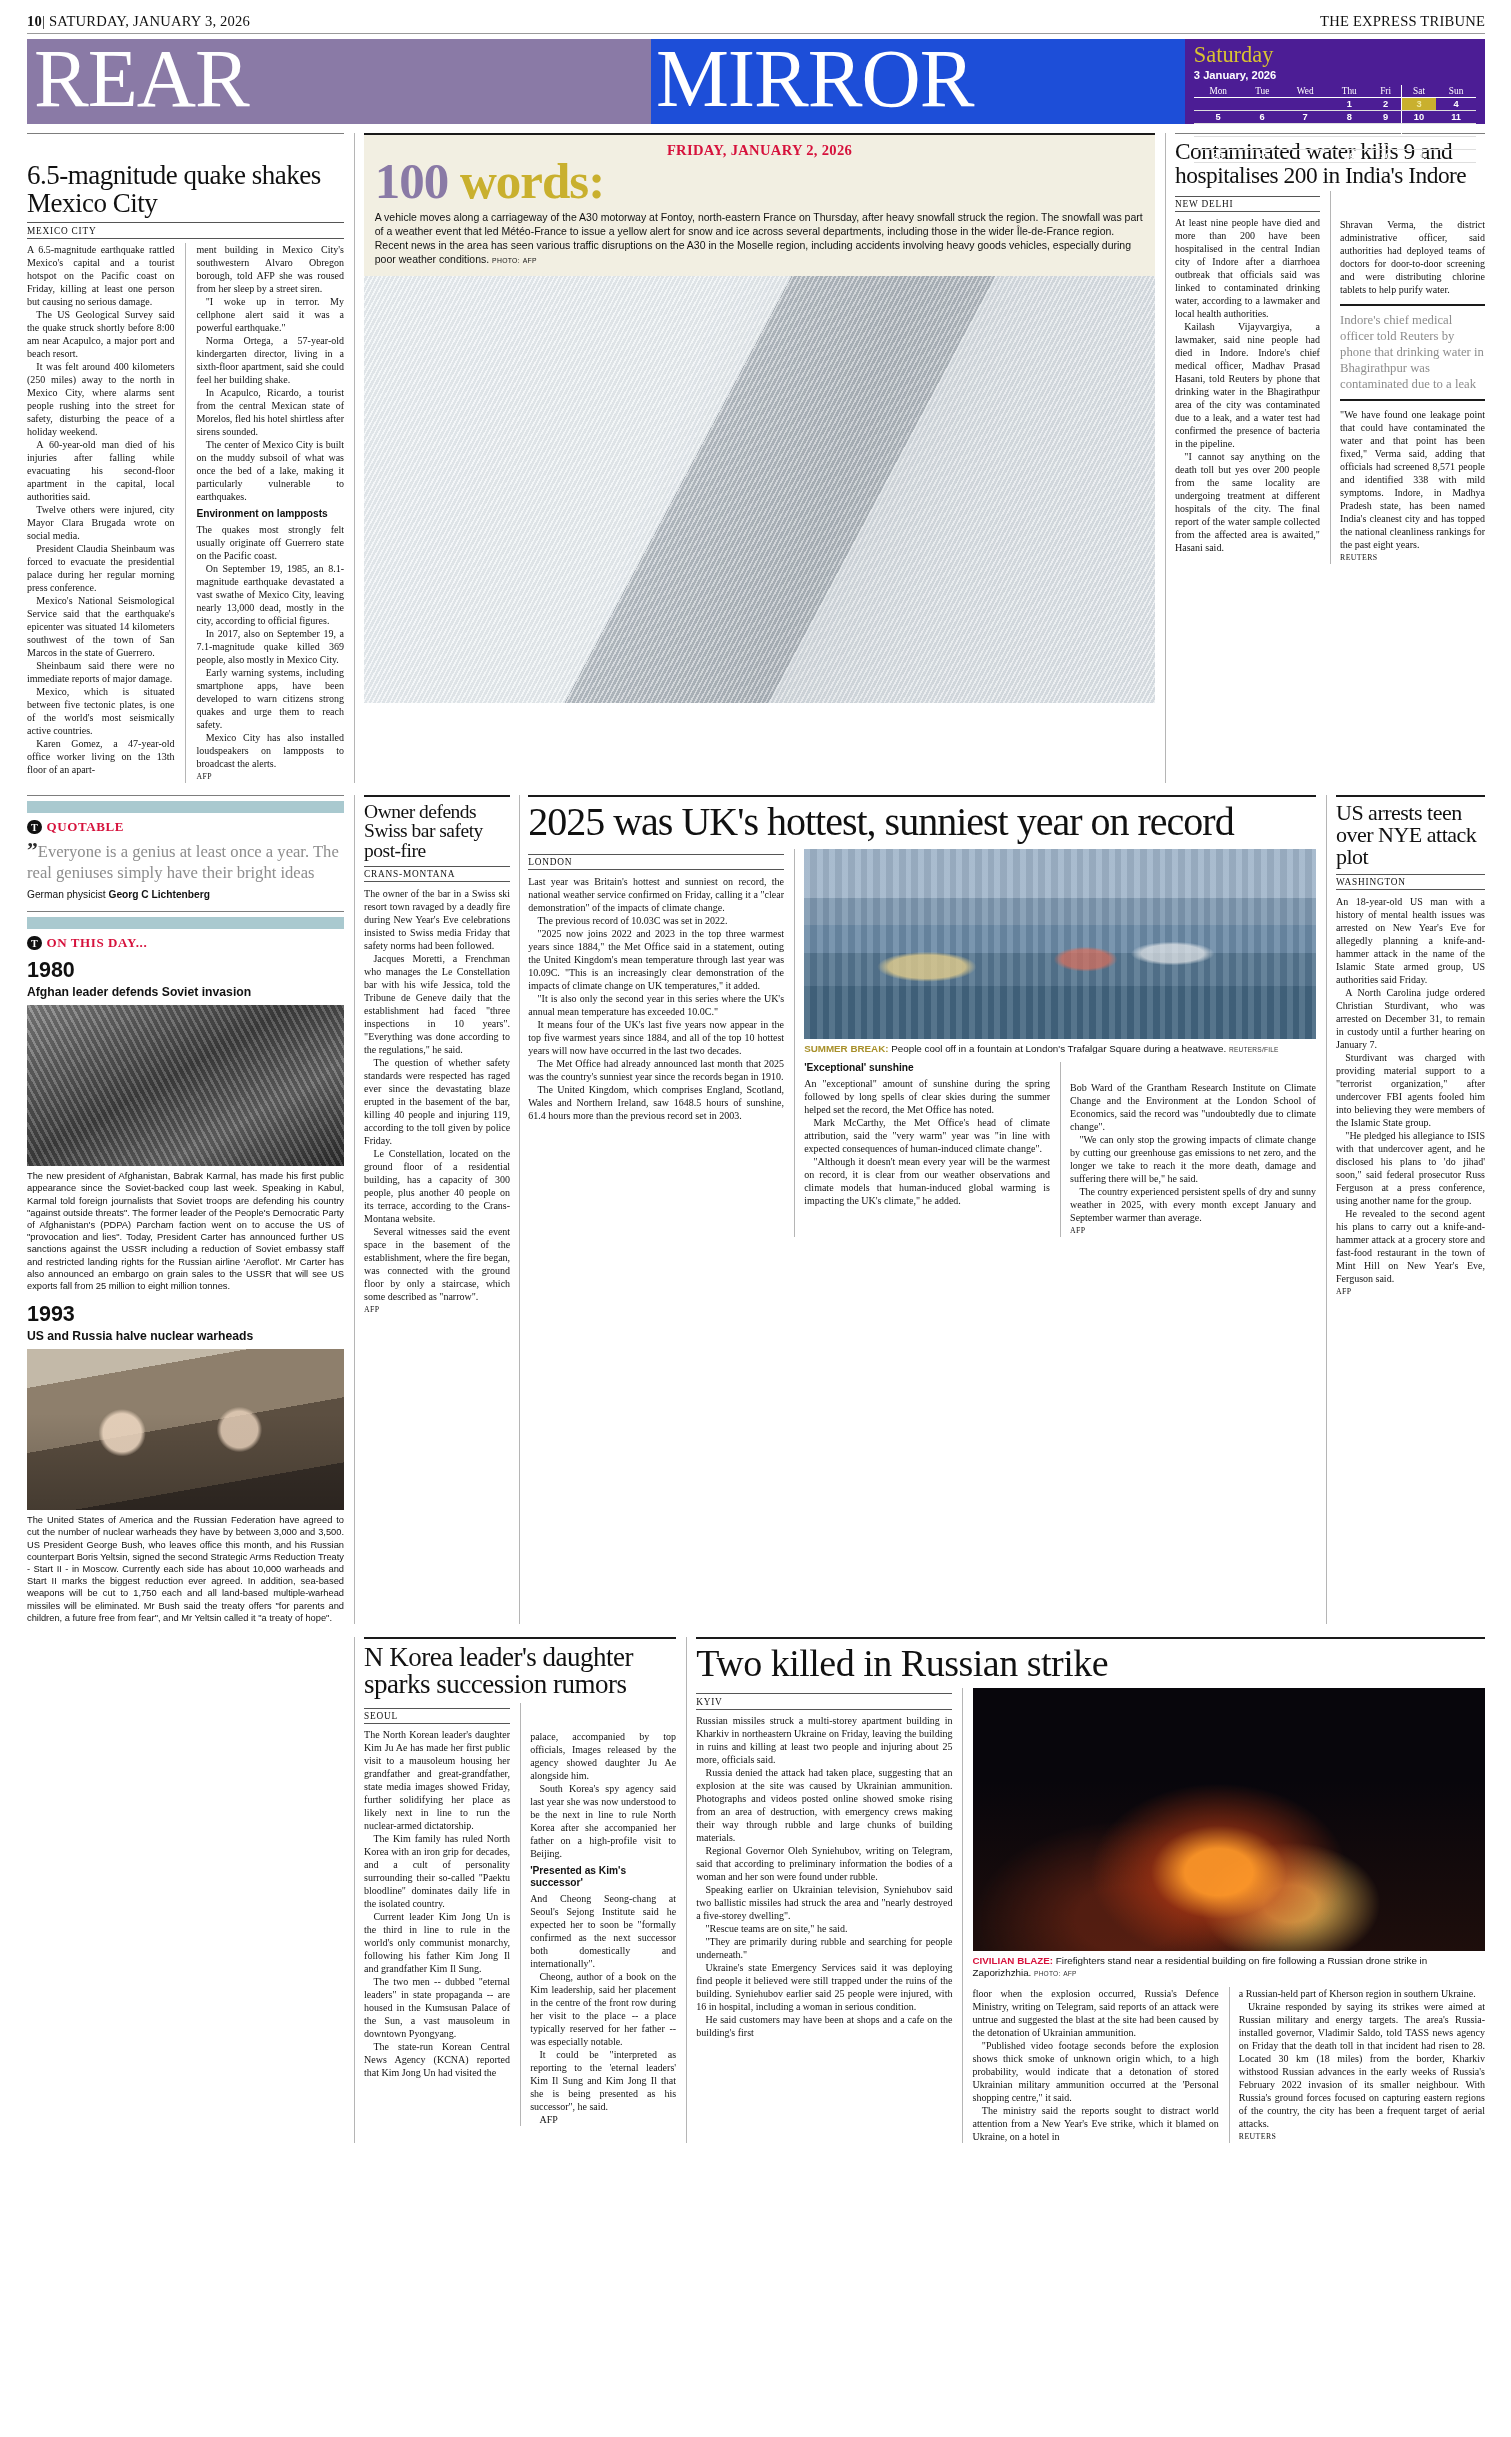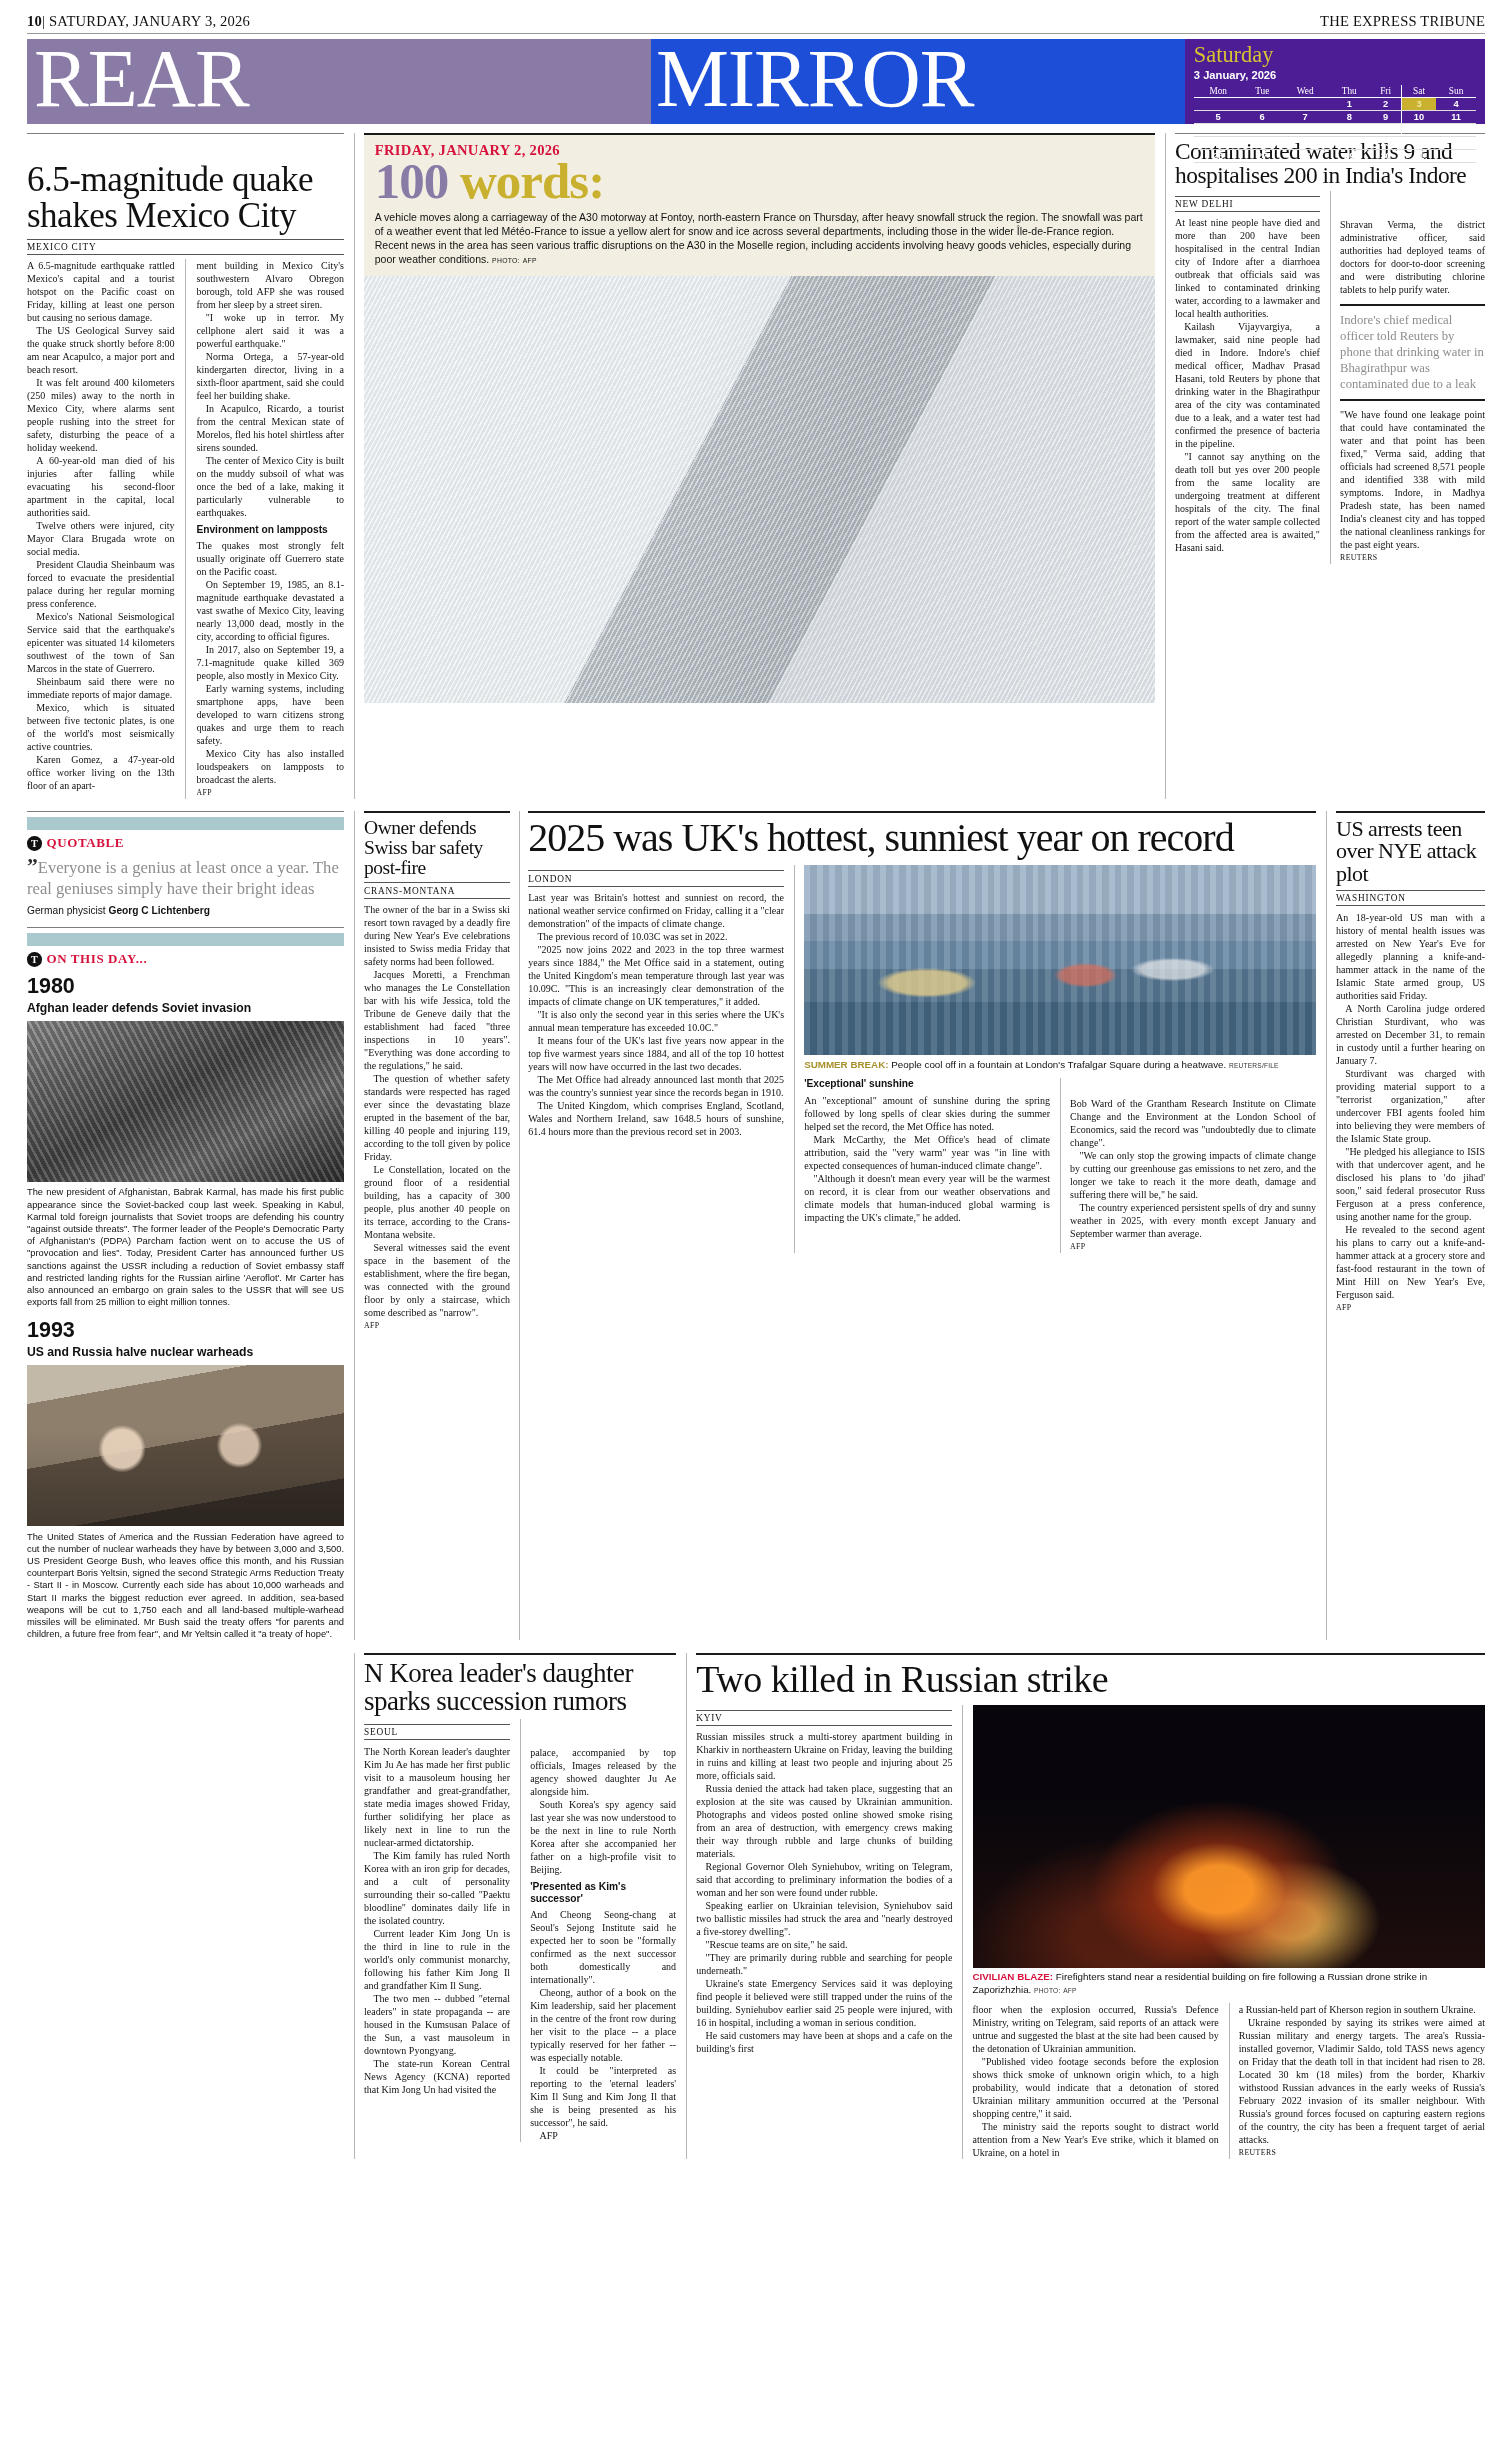--- a/index.html
+++ b/index.html
@@ -64,21 +64,21 @@
   .agency { font-size:7.8px; letter-spacing:0.4px; }
   .subhead { font-family:"Liberation Sans",sans-serif; font-weight:bold; font-size:10.2px;
              line-height:12.2px; margin:4.9px 0 2.9px 0; }
 
   .thickrule { border-top:2.4px solid #1a1a1a; }
   .thinrule  { border-top:0.7px solid #7d7d7d; }
 
   
   .hundred { background:#f2efe2; padding:6.8px 10.7px 7.8px 10.7px; }
   .hundred-date { font-family:"Liberation Serif",serif; color:#d6123c; font-weight:bold;
-                  font-size:14.6px; letter-spacing:0.3px; }
+                  font-size:14.6px; letter-spacing:0.3px;text-align:center; }
   .hundred-big { font-family:"Liberation Serif",serif; font-size:51px; line-height:49px;
                  font-weight:bold; letter-spacing:-1px; margin-top:-2px; }
   .hundred-big .n { color:#8a7aa6; }
   .hundred-big .w { color:#c9b02e; }
   .hundred-cap { font-family:"Liberation Sans",sans-serif; font-size:10.5px; line-height:14px;
                  margin-top:3.9px; font-stretch:condensed; }
   .photo-credit { font-family:"Liberation Sans",sans-serif; font-size:6.8px; letter-spacing:0.3px; }
 
   
   .ph { position:relative; overflow:hidden; background:#cfd4d8; }
@@ -235,21 +235,21 @@
             </tr>
           </tbody>
       </table>
     </div>
   </div>
 
   <div class="row" style="margin-top:8.8px;">
 
     <div style="flex:0 0 317px;">
       <div class="thinrule" style="margin-bottom:5.9px;"></div>
-      <div class="hl" style="font-size:35px;margin-top:28px;">6.5-magnitude quake shakes Mexico City</div>
+      <div class="hl" style="font-size:27px;margin-top:28px;">6.5-magnitude quake shakes Mexico City</div>
       <div class="dateline">MEXICO CITY</div>
       <div class="row" style="gap:10.7px;">
         <div style="flex:1;">
           <div class="body-txt" id="quake-c1">
               <p>A 6.5-magnitude earthquake rattled Mexico's capital and a tourist hotspot on  the Pacific coast on Friday, killing at least one person but causing no serious damage.</p>
               <p>The US Geological Survey said the quake struck shortly before 8:00 am near Acapulco, a major port and beach resort.</p>
               <p>It was felt around 400 kilometers (250 miles) away to the north in Mexico City, where alarms sent people rushing into the street for safety, disturbing the peace of a holiday weekend.</p>
               <p>A 60-year-old man died of his injuries after falling while evacuating his second-floor apartment in the capital, local authorities said.</p>
               <p>Twelve others were injured, city Mayor Clara Brugada wrote on social media.</p>
               <p>President Claudia Sheinbaum was forced to evacuate the presidential palace during her regular morning press conference.</p>

